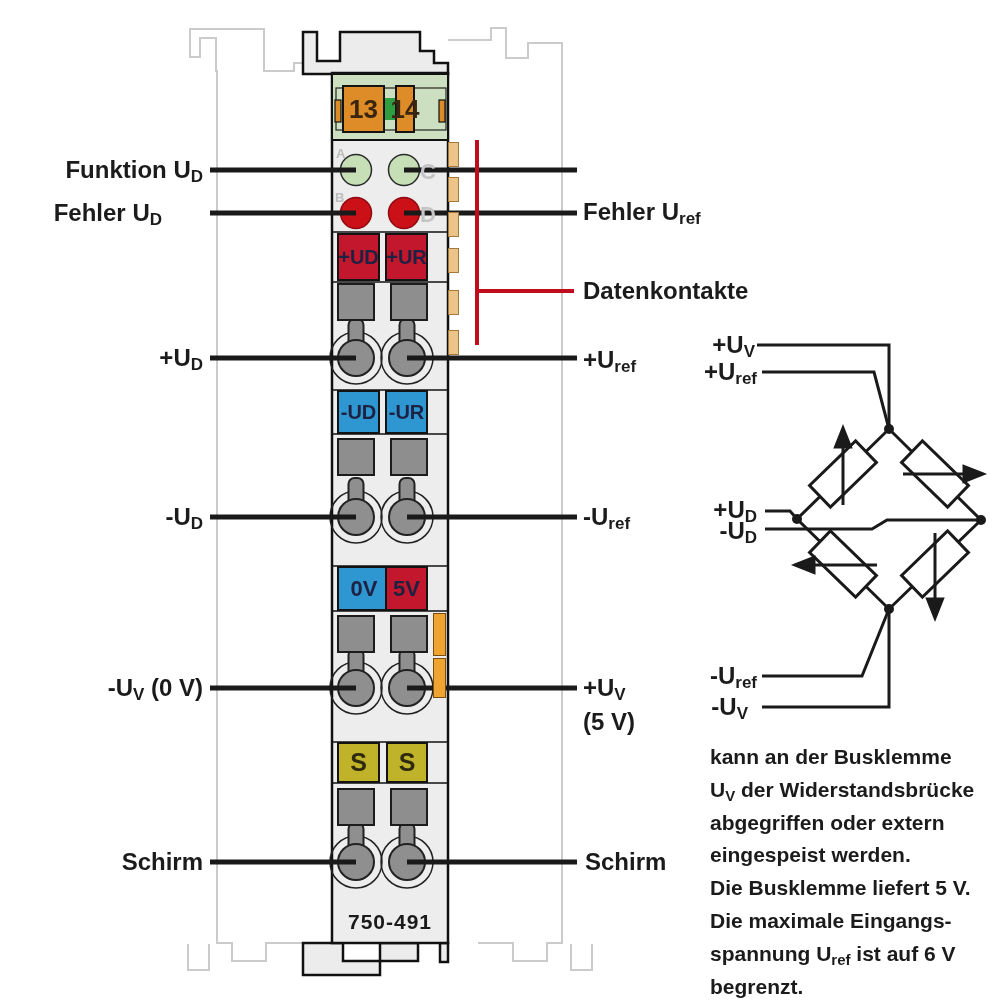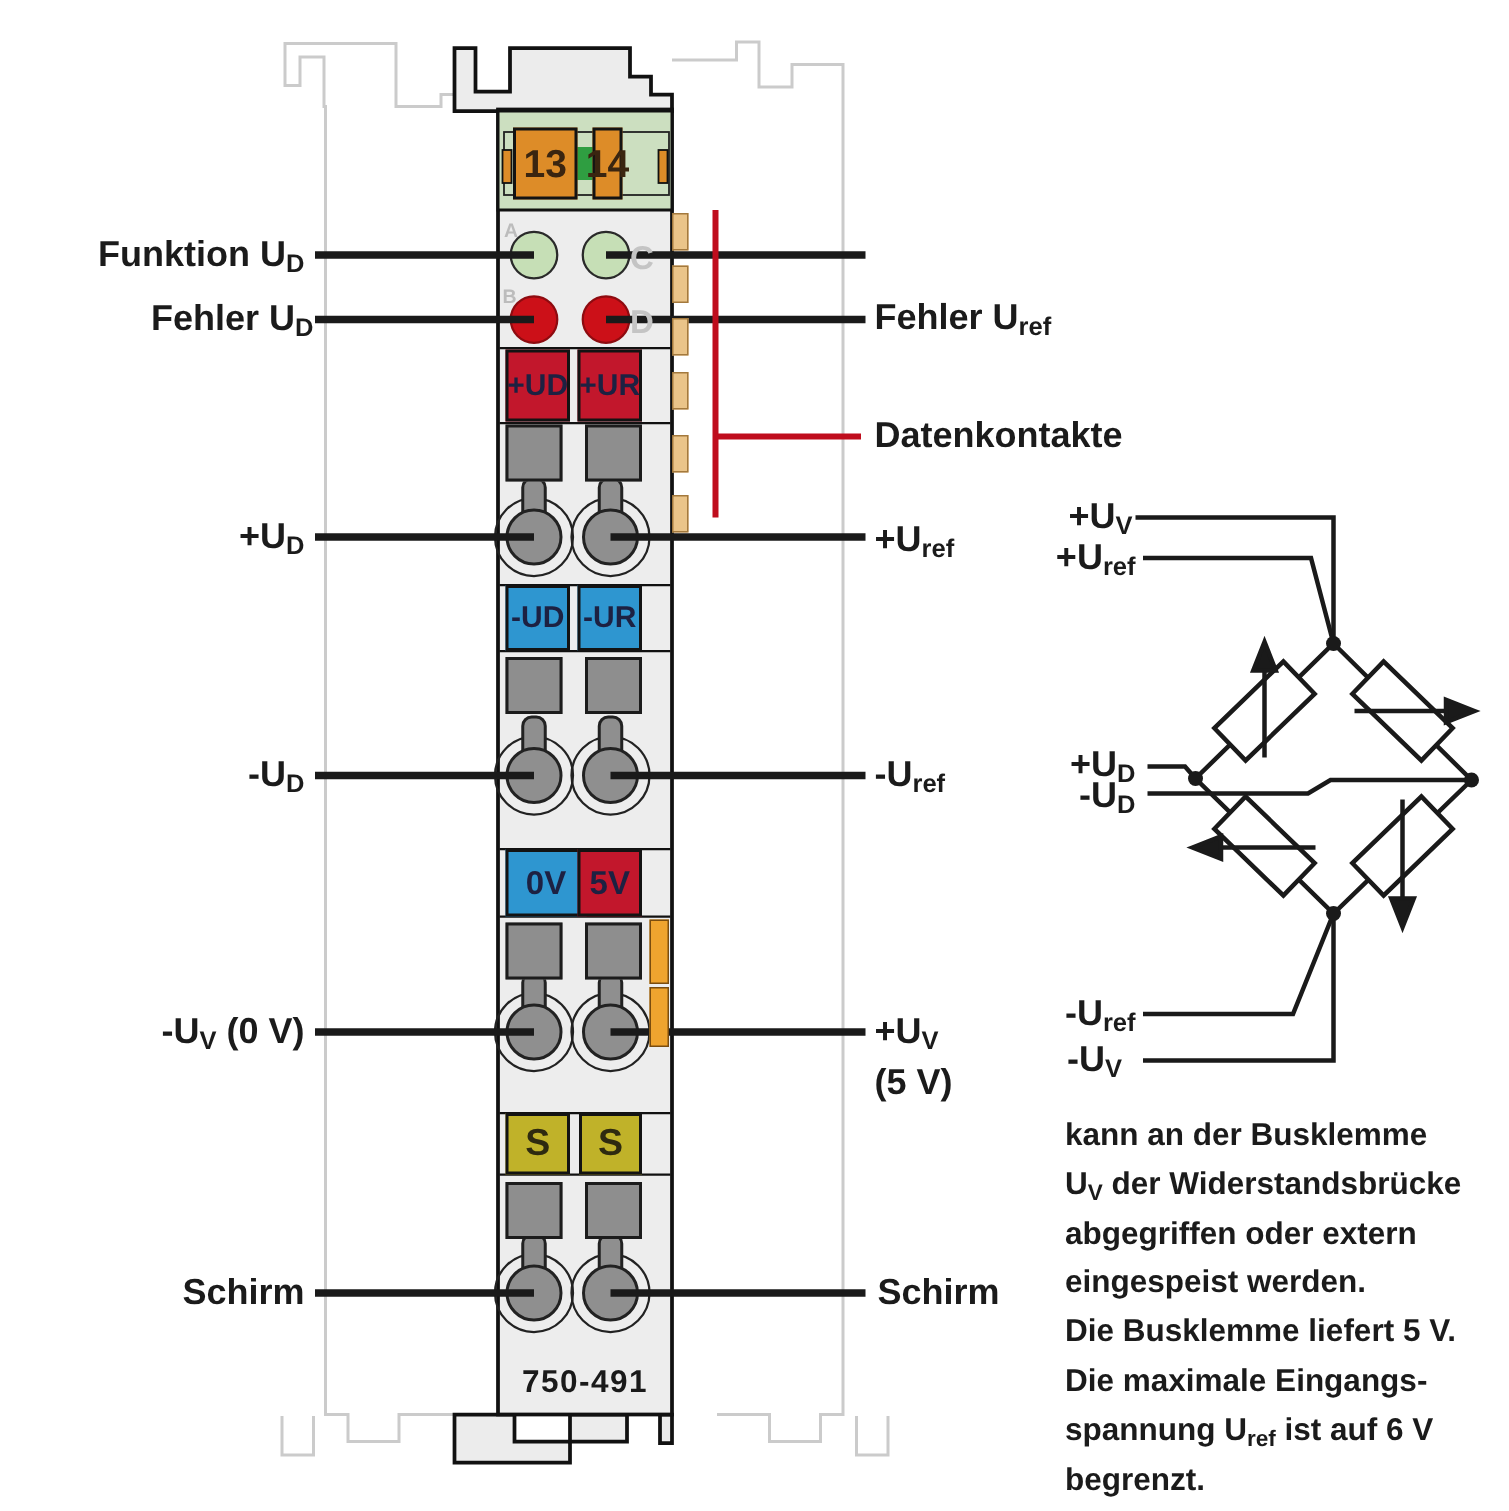--- a/index.html
+++ b/index.html
@@ -205,21 +205,21 @@
   <div class="dc" style="top:248px"></div>
   <div class="dc" style="top:290px"></div>
   <div class="dc" style="top:330px"></div>
 
   <div class="obar" style="top:613px;height:43px"></div>
   <div class="obar" style="top:658px;height:40px"></div>
 
   <div class="partnum">750-491</div>
 
   <div class="lbl rt" style="right:803px;top:155px"><span>Funktion U</span><span class="sub">D</span><span></span></div>
-  <div class="lbl rt" style="right:797px;top:198px"><span>Fehler U</span><span class="sub">D</span><span></span></div>
+  <div class="lbl rt" style="right:844px;top:198px"><span>Fehler U</span><span class="sub">D</span><span></span></div>
   <div class="lbl rt" style="right:803px;top:343px"><span>+U</span><span class="sub">D</span><span></span></div>
   <div class="lbl rt" style="right:803px;top:502px"><span>-U</span><span class="sub">D</span><span></span></div>
   <div class="lbl rt" style="right:803px;top:673px"><span>-U</span><span class="sub">V</span><span> (0 V)</span></div>
   <div class="lbl rt" style="right:803px;top:847px"><span>Schirm</span><span class="sub"></span><span></span></div>
 
   <div class="lbl" style="left:583px;top:197px"><span>Fehler U</span><span class="sub">ref</span><span></span></div>
   <div class="lbl" style="left:583px;top:276px"><span>Datenkontakte</span><span class="sub"></span><span></span></div>
   <div class="lbl" style="left:583px;top:345px"><span>+U</span><span class="sub">ref</span><span></span></div>
   <div class="lbl" style="left:583px;top:502px"><span>-U</span><span class="sub">ref</span><span></span></div>
   <div class="lbl" style="left:583px;top:673px"><span>+U</span><span class="sub">V</span><span></span></div>

